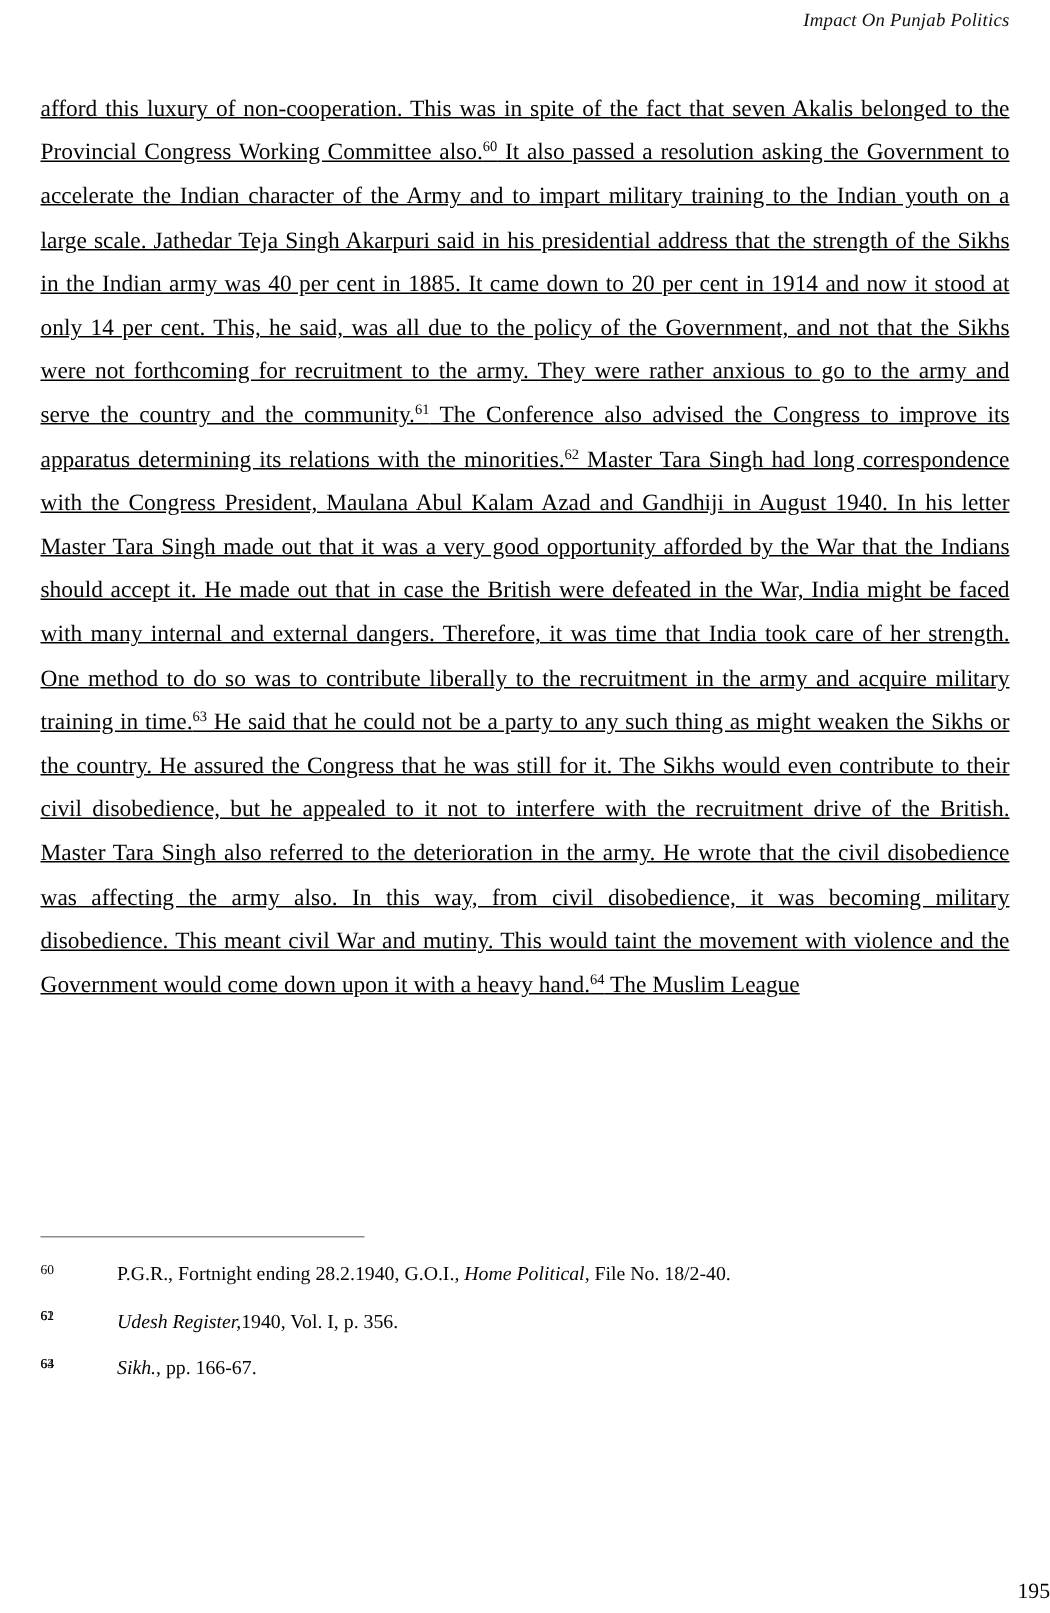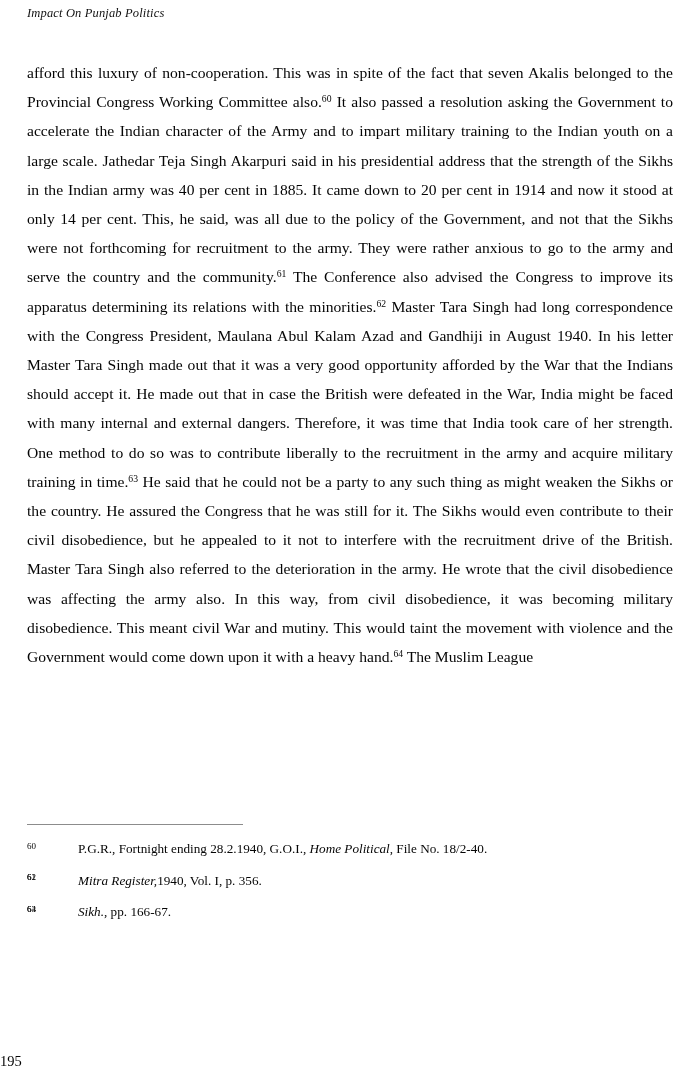--- a/index.html
+++ b/index.html
@@ -17,34 +17,35 @@
     overflow: hidden;
     box-sizing: border-box;
   }
 
   
   .running-header {
     position: absolute;
     top: 6px;
     left: 27px;
     right: 27px;
-    text-align: left;
+    text-align: right;
     font-style: italic;
     font-size: 12.5px;
     letter-spacing: 0.15px;
     color: #111;
     line-height: 1.2;
   }
 
   
   .body-block {
     position: absolute;
     top: 58px;
     left: 27px;
     width: 646px;
+    text-decoration: underline;
   }
   .body-par {
     margin: 0;
     text-align: justify;
     text-justify: inter-word;
     font-size: 15.6px;
     line-height: 29.2px;
     color: #050505;
     hyphens: none;
   }
@@ -91,21 +92,21 @@
   .footnote i {
     font-style: italic;
   }
 
   
   .page-number {
     position: absolute;
     left: 0;
     right: 0;
     top: 1052px;
-    text-align: left;
+    text-align: right;
     font-size: 14.5px;
     line-height: 18px;
     color: #050505;
   }
 </style>
 </head>
 <body>
 
 <div class="page">
 
@@ -113,21 +114,21 @@
 
   <div class="body-block">
     <p class="body-par">afford this luxury of non-cooperation. This was in spite of the fact that seven Akalis belonged to the Provincial Congress Working Committee also.<sup>60</sup> It also passed a resolution asking the Government to accelerate the Indian character of the Army and to impart military training to the Indian youth on a large scale. Jathedar Teja Singh Akarpuri said in his presidential address that the strength of the Sikhs in the Indian army was 40 per cent in 1885. It came down to 20 per cent in 1914 and now it stood at only 14 per cent. This, he said, was all due to the policy of the Government, and not that the Sikhs were not forthcoming for recruitment to the army. They were rather anxious to go to the army and serve the country and the community.<sup>61</sup> The Conference also advised the Congress to improve its apparatus determining its relations with the minorities.<sup>62</sup> Master Tara Singh had long correspondence with the Congress President, Maulana Abul Kalam Azad and Gandhiji in August 1940. In his letter Master Tara Singh made out that it was a very good opportunity afforded by the War that the Indians should accept it. He made out that in case the British were defeated in the War, India might be faced with many internal and external dangers. Therefore, it was time that India took care of her strength. One method to do so was to contribute liberally to the recruitment in the army and acquire military training in time.<sup>63</sup> He said that he could not be a party to any such thing as might weaken the Sikhs or the country. He assured the Congress that he was still for it. The Sikhs would even contribute to their civil disobedience, but he appealed to it not to interfere with the recruitment drive of the British. Master Tara Singh also referred to the deterioration in the army. He wrote that the civil disobedience was affecting the army also. In this way, from civil disobedience, it was becoming military disobedience. This meant civil War and mutiny. This would taint the movement with violence and the Government would come down upon it with a heavy hand.<sup>64</sup> The Muslim League</p>
   </div>
 
   <div class="footnote-area">
     <hr class="footnote-rule">
     <div class="footnote-list">
         <div class="footnote"><span class="fn-num">60</span><span class="fn-text">P.G.R., Fortnight ending 28.2.1940, G.O.I., <i>Home Political</i>, File No. 18/2-40.</span></div>
         <div class="footnote"><span class="fn-num">61</span></div>
-        <div class="footnote"><span class="fn-num">62</span><span class="fn-text"><i>Mitra Register,</i>1940, Vol. I, p. 356.</span></div>
+        <div class="footnote"><span class="fn-num">62</span><span class="fn-text"><i>Udesh Register,</i>1940, Vol. I, p. 356.</span></div>
         <div class="footnote"><span class="fn-num">63</span></div>
         <div class="footnote"><span class="fn-num">64</span><span class="fn-text"><i>Sikh.</i>, pp. 166-67.</span></div>
       </div>
   </div>
 
   <div class="page-number">195</div>
 
 </div>
 
 </body></html>

